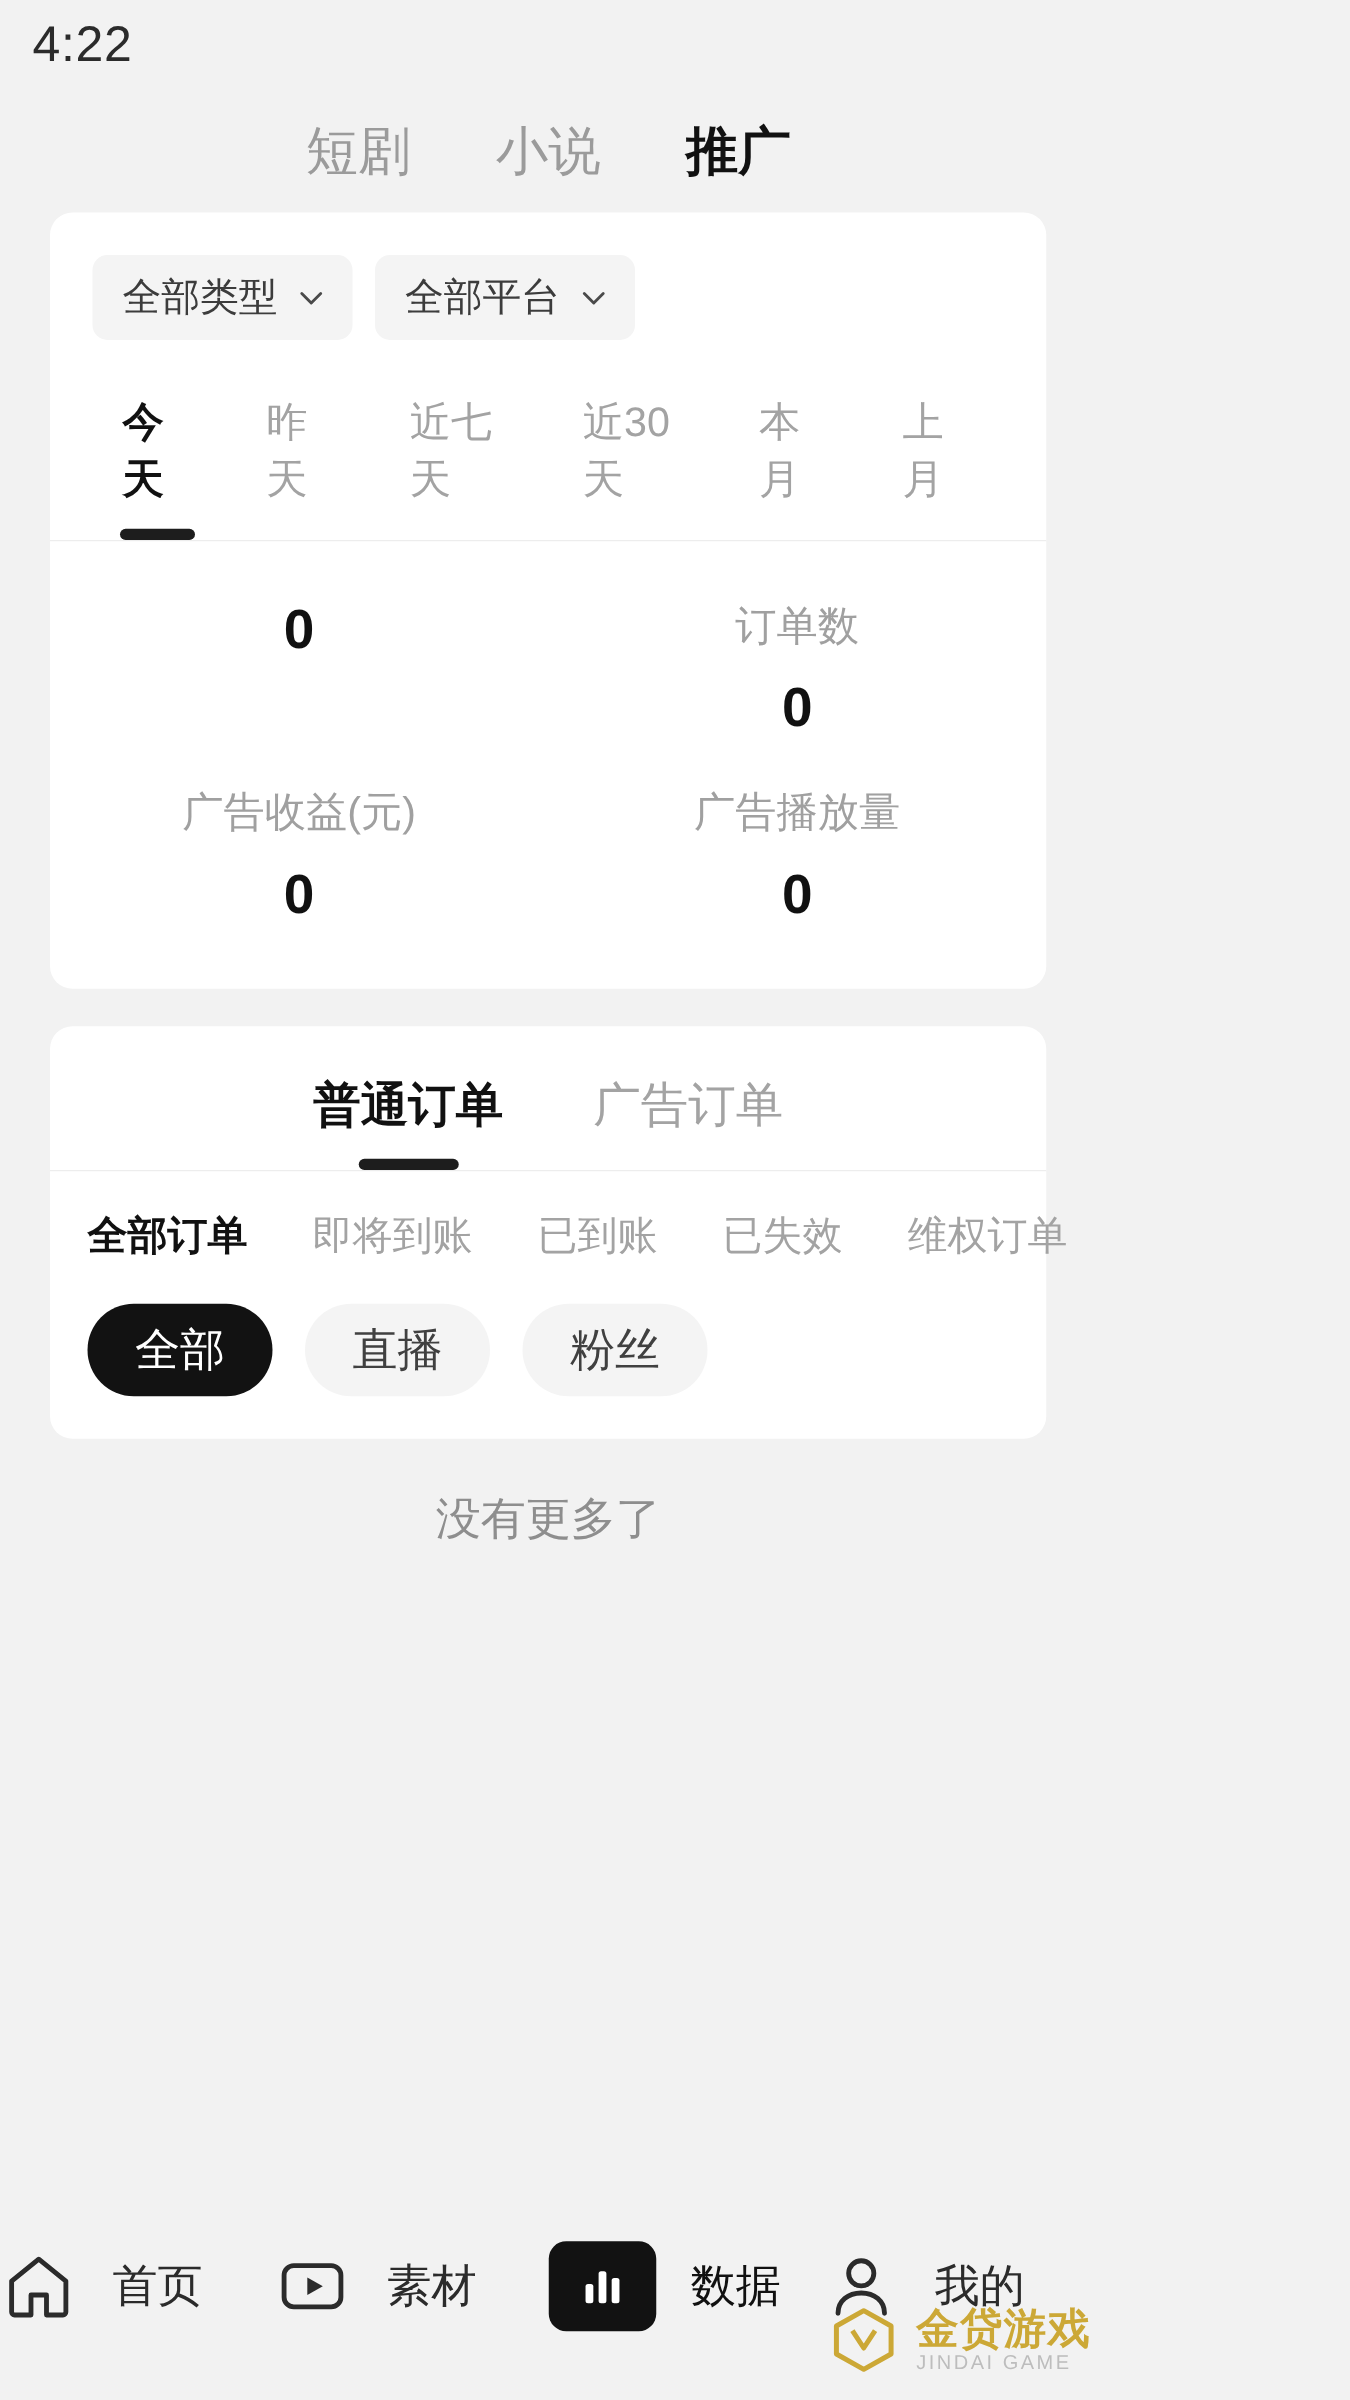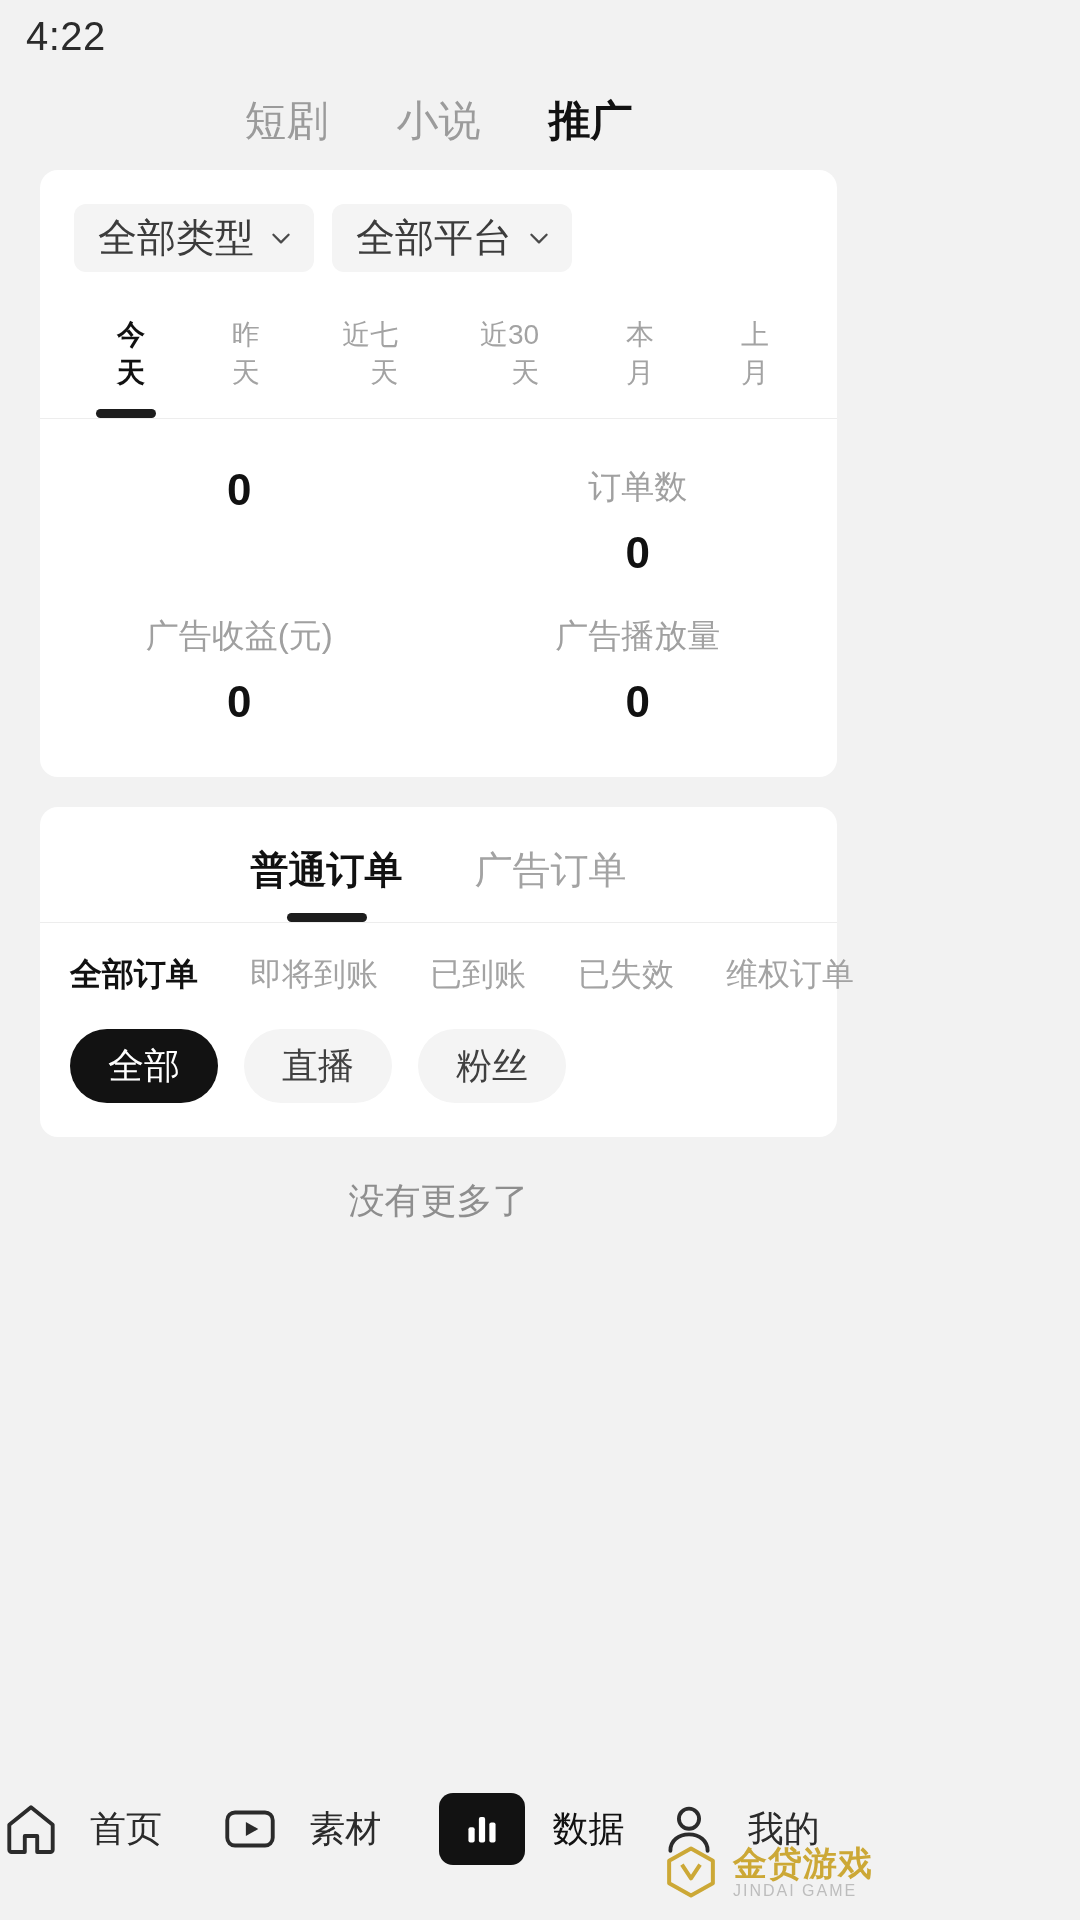--- a/index.html
+++ b/index.html
@@ -54,35 +54,35 @@
     display:flex; align-items:center; justify-content:space-between;
     padding:34px 34px 0 34px;
   }
   .card-title { font-size:42px; font-weight:bold; color:#111; letter-spacing:1px; }
   .dropdowns { display:flex; gap:18px; }
   .dropdown {
     background:#f4f4f4; border-radius:12px;
     height:68px; padding:0 20px 0 24px;
     display:flex; align-items:center; gap:14px;
   }
-  .dropdown .dd-label { font-size:39px; color:#3c3c3c; }
+  .dropdown .dd-label { font-size:31px; color:#3c3c3c; }
   .chev {
     width:26px; height:26px; display:block;
   }
 
   .periods {
     display:flex; align-items:flex-start;
     padding:44px 34px 0 34px;
     gap:0;
   }
   .period {
     position:relative;
-    font-size:28px; color:#a3a3a3;
+    font-size:33px; color:#a3a3a3;
     padding:0 34px 26px 34px;
-    text-align:right;
+    text-align:left;
   }
   .period:first-child { padding-left:24px; }
   .period.active { color:#111; font-weight:bold; }
   .period.active::after {
     content:""; position:absolute;
     left:50%; transform:translateX(-50%);
     bottom:0; width:60px; height:9px;
     background:#1d1d1d; border-radius:5px;
   }
 

